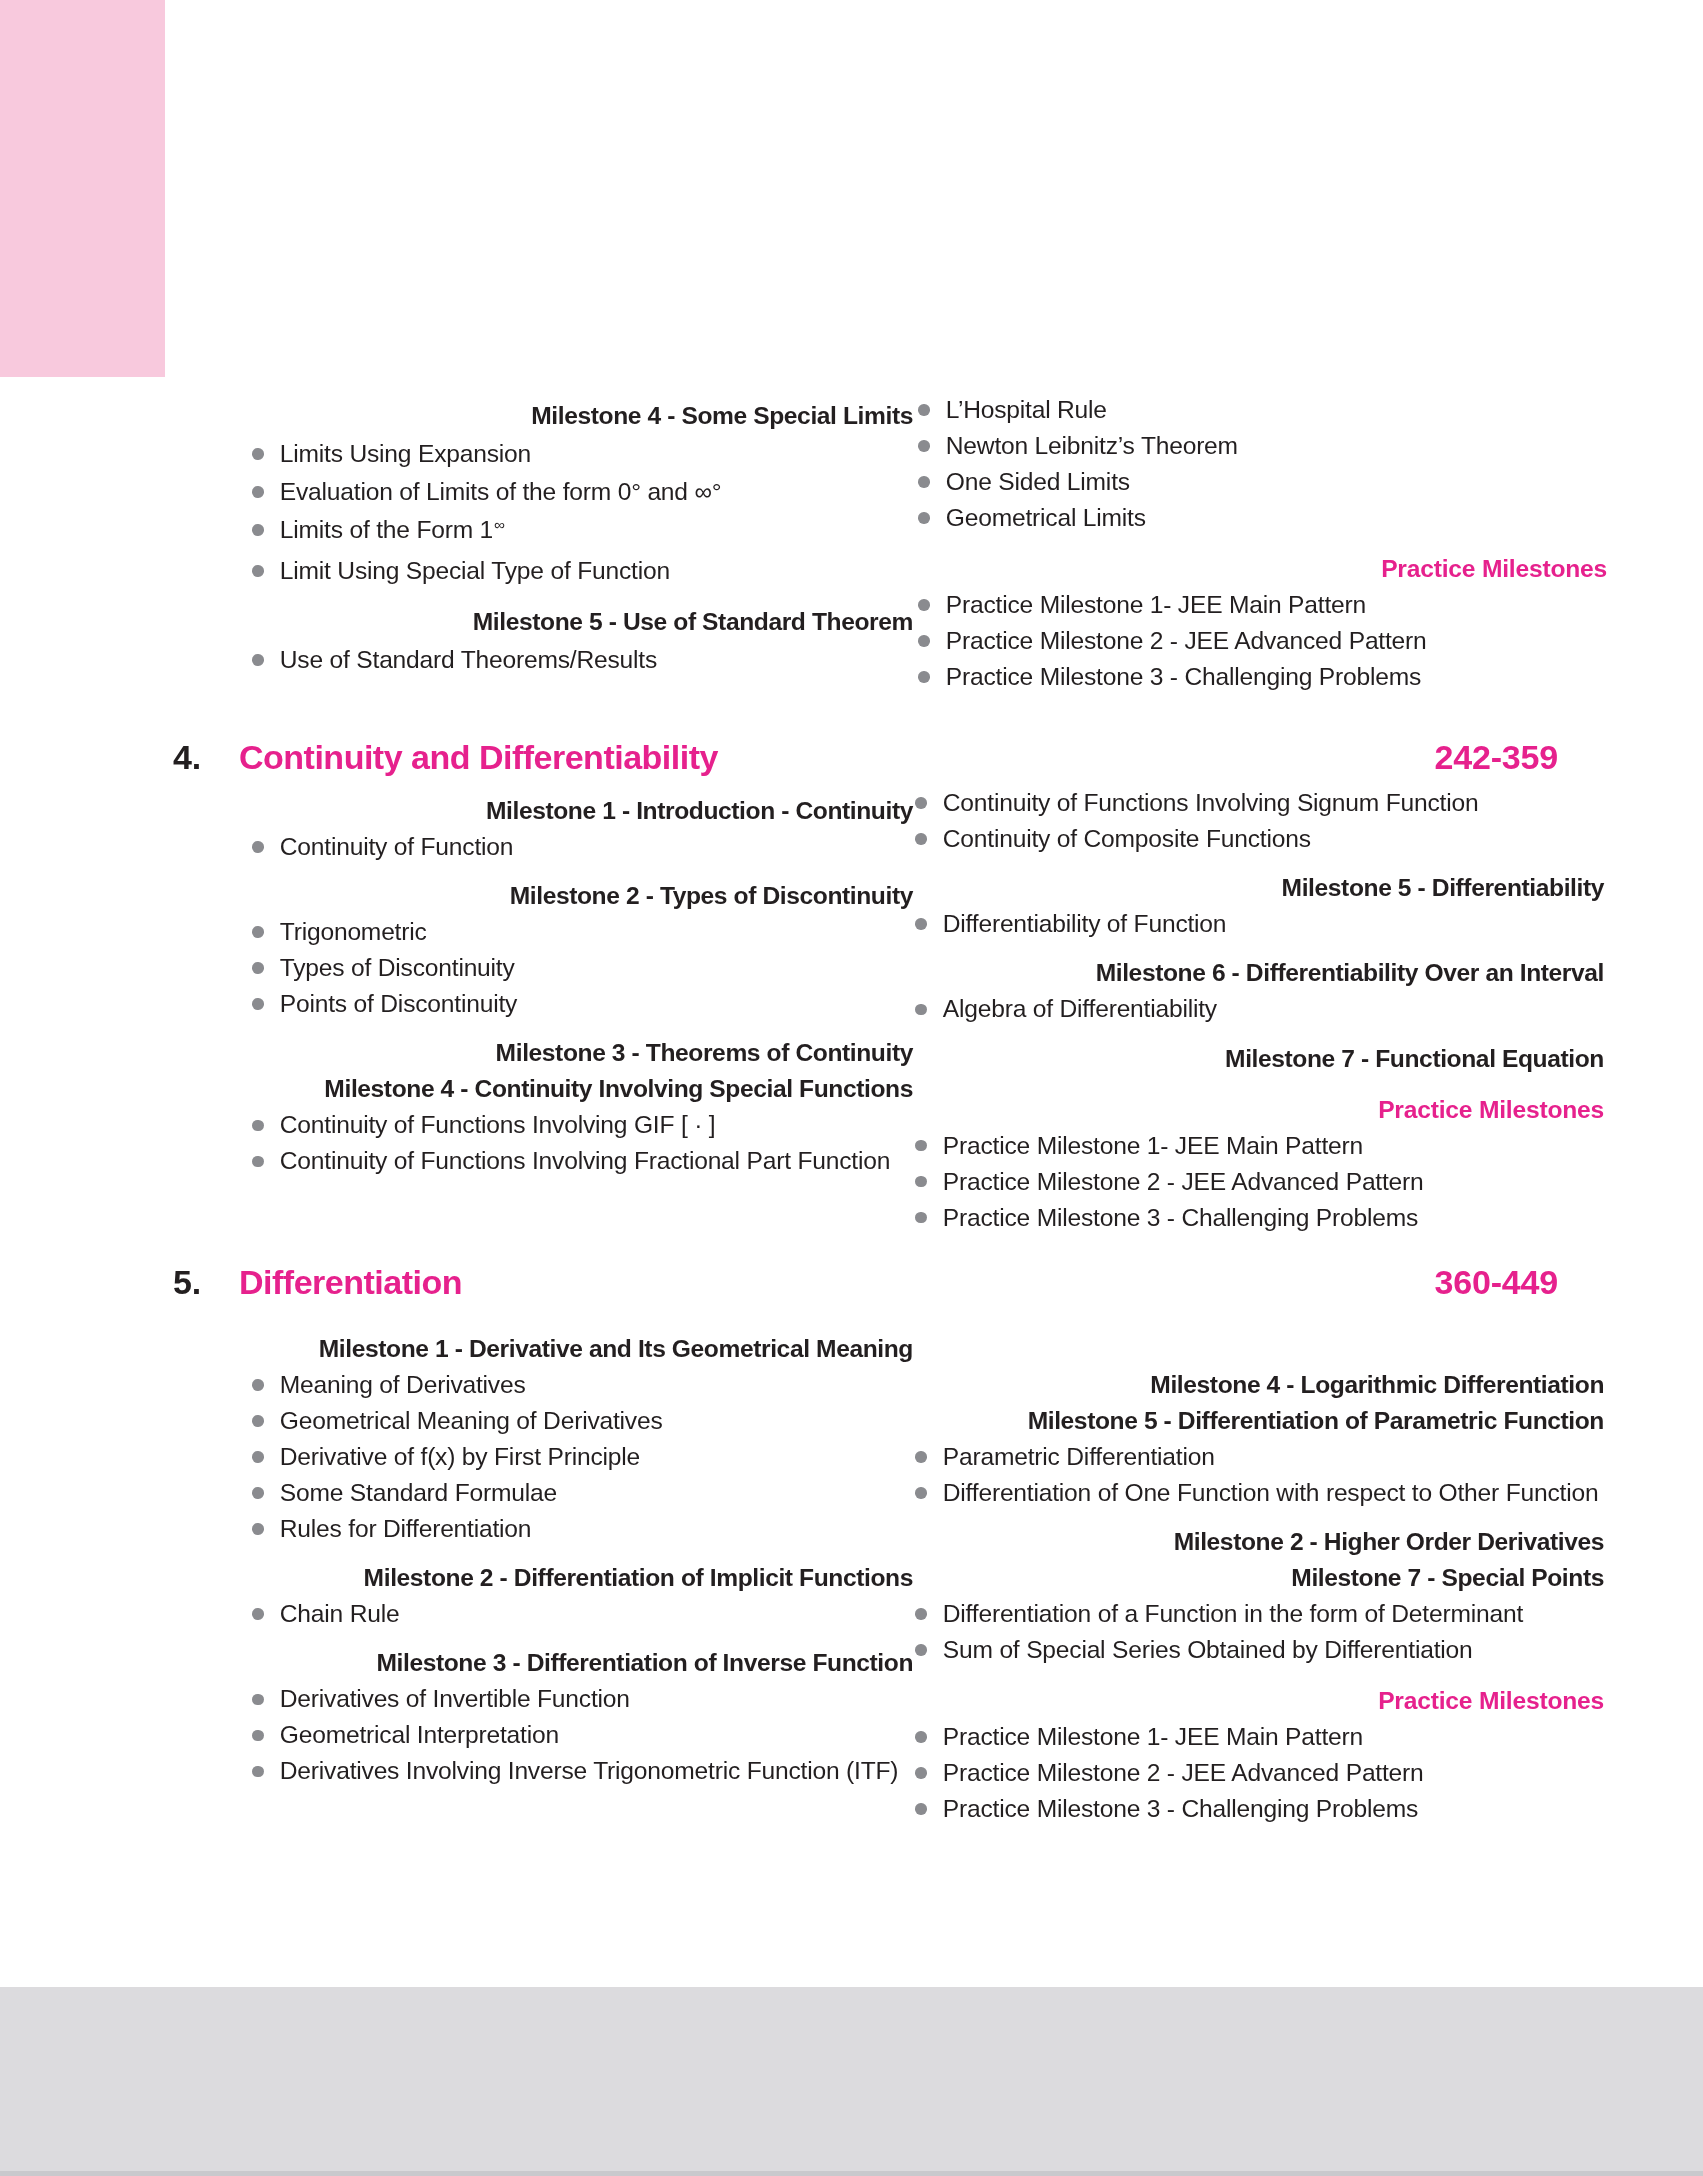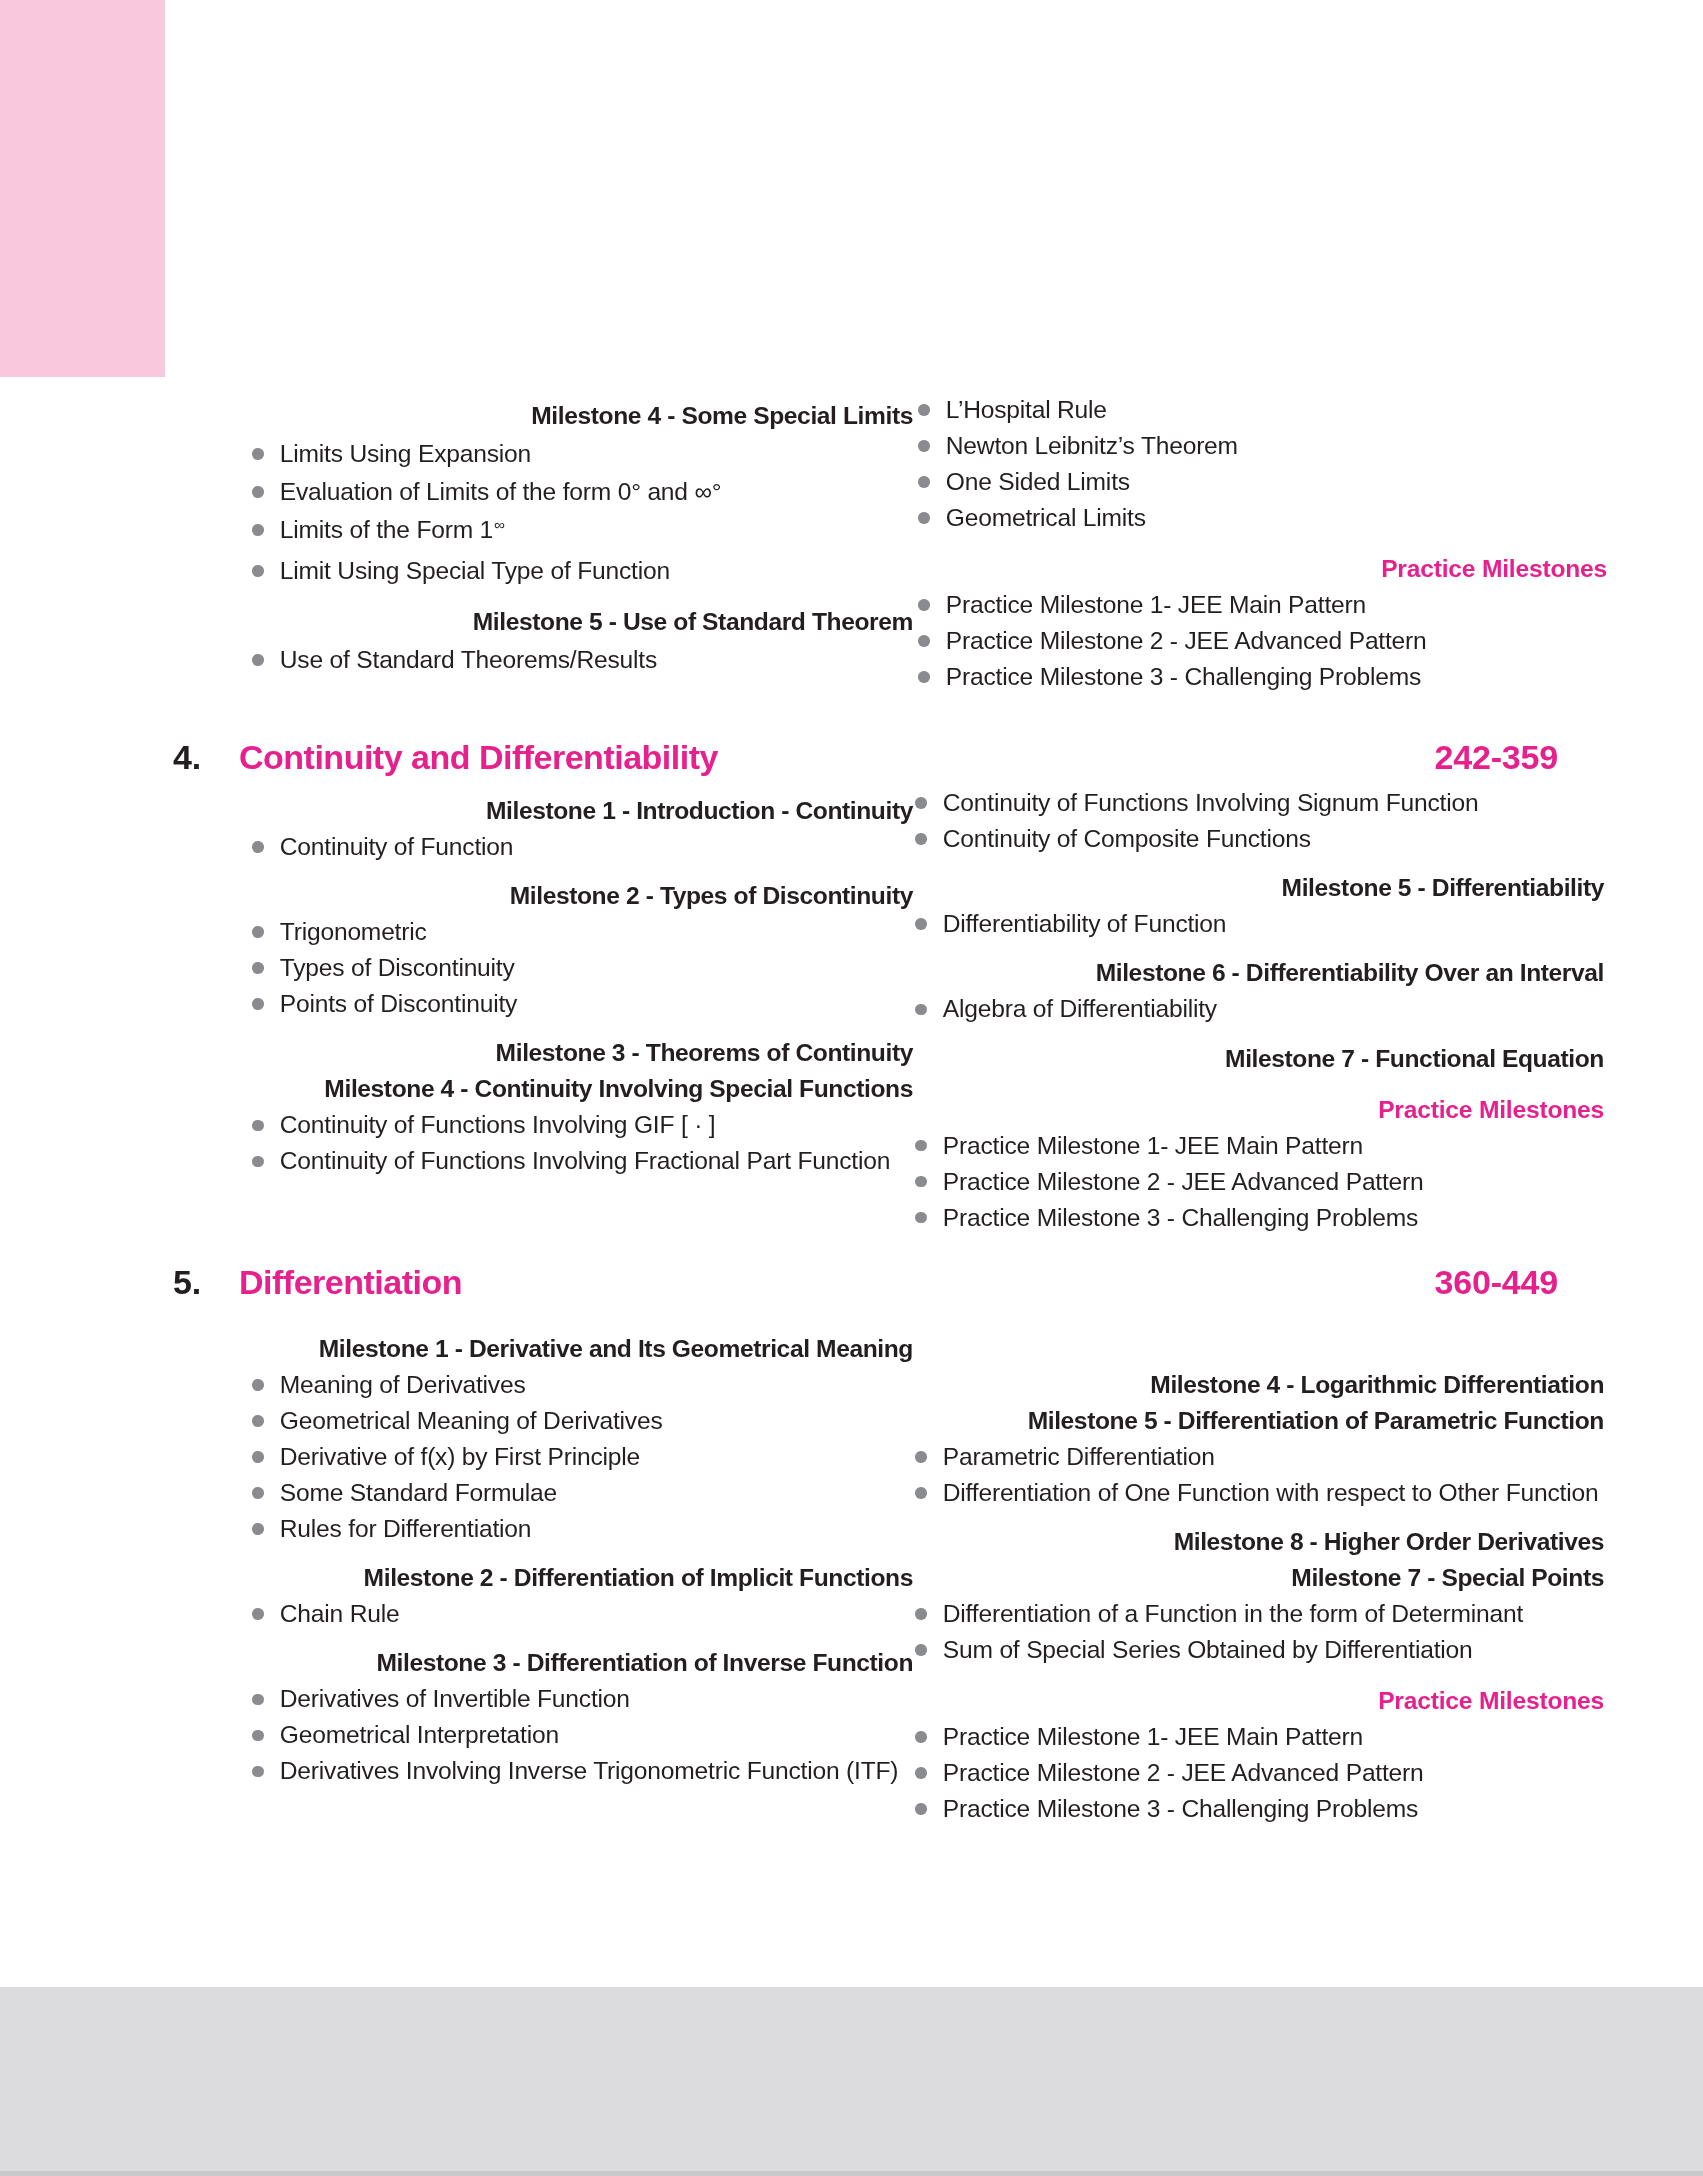--- a/index.html
+++ b/index.html
@@ -264,21 +264,21 @@
       <div class="item">
           <span class="bullet"></span>
           <span class="lbl">Parametric Differentiation</span>
         </div>
       <div class="item">
           <span class="bullet"></span>
           <span class="lbl">Differentiation of One Function with respect to Other Function</span>
         </div>
     </div>
     <div class="group">
-      <div class="ms">Milestone 8 - Higher Order Derivatives</div>
+      <div class="ms">Milestone 2 - Higher Order Derivatives</div>
     </div>
     <div class="group tight">
       <div class="ms">Milestone 7 - Special Points</div>
       <div class="item">
           <span class="bullet"></span>
           <span class="lbl">Differentiation of a Function in the form of Determinant</span>
         </div>
       <div class="item">
           <span class="bullet"></span>
           <span class="lbl">Sum of Special Series Obtained by Differentiation</span>

